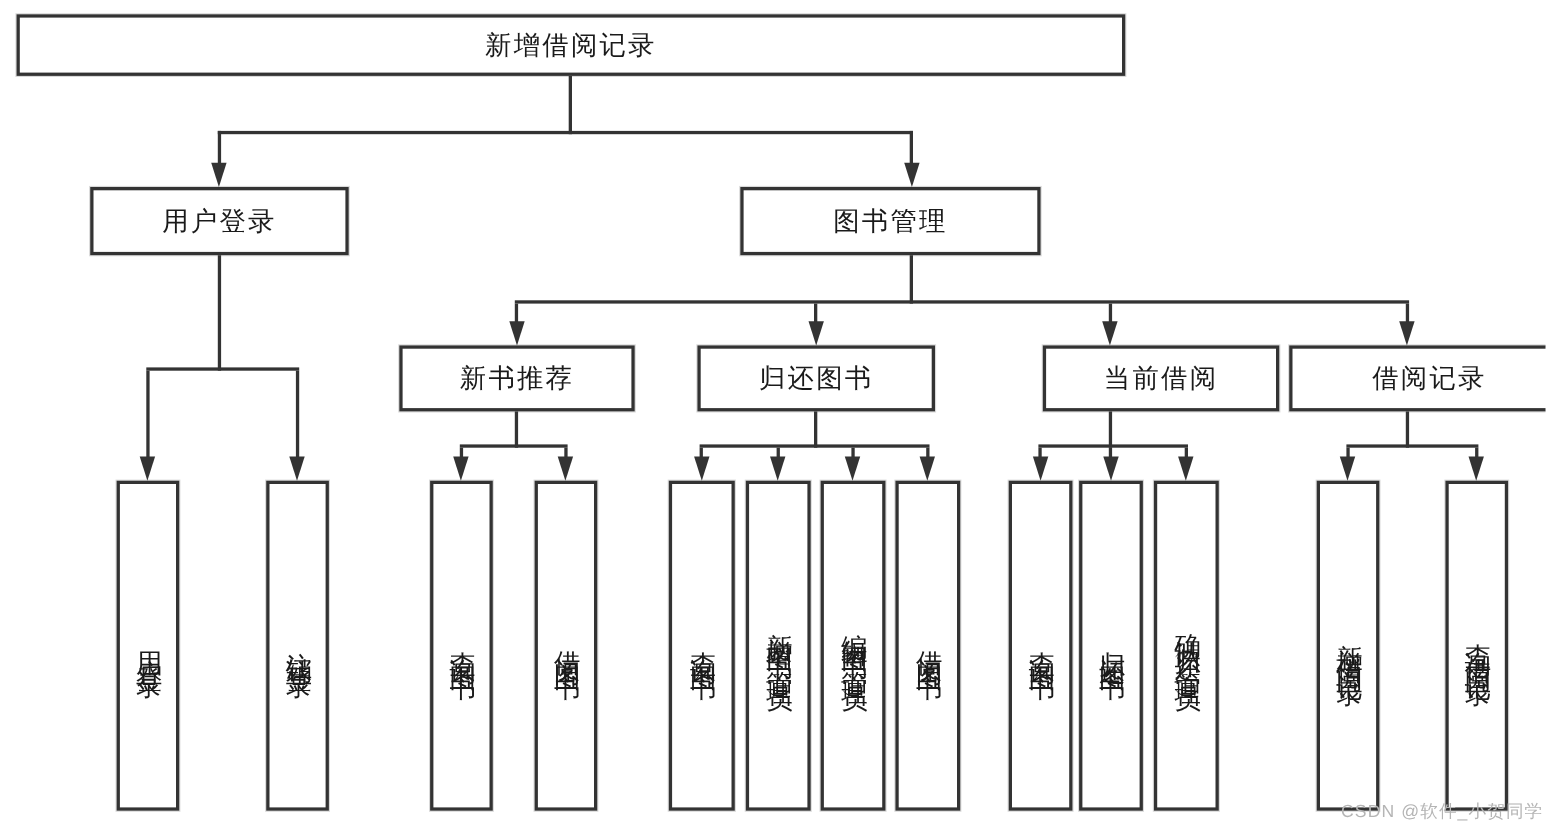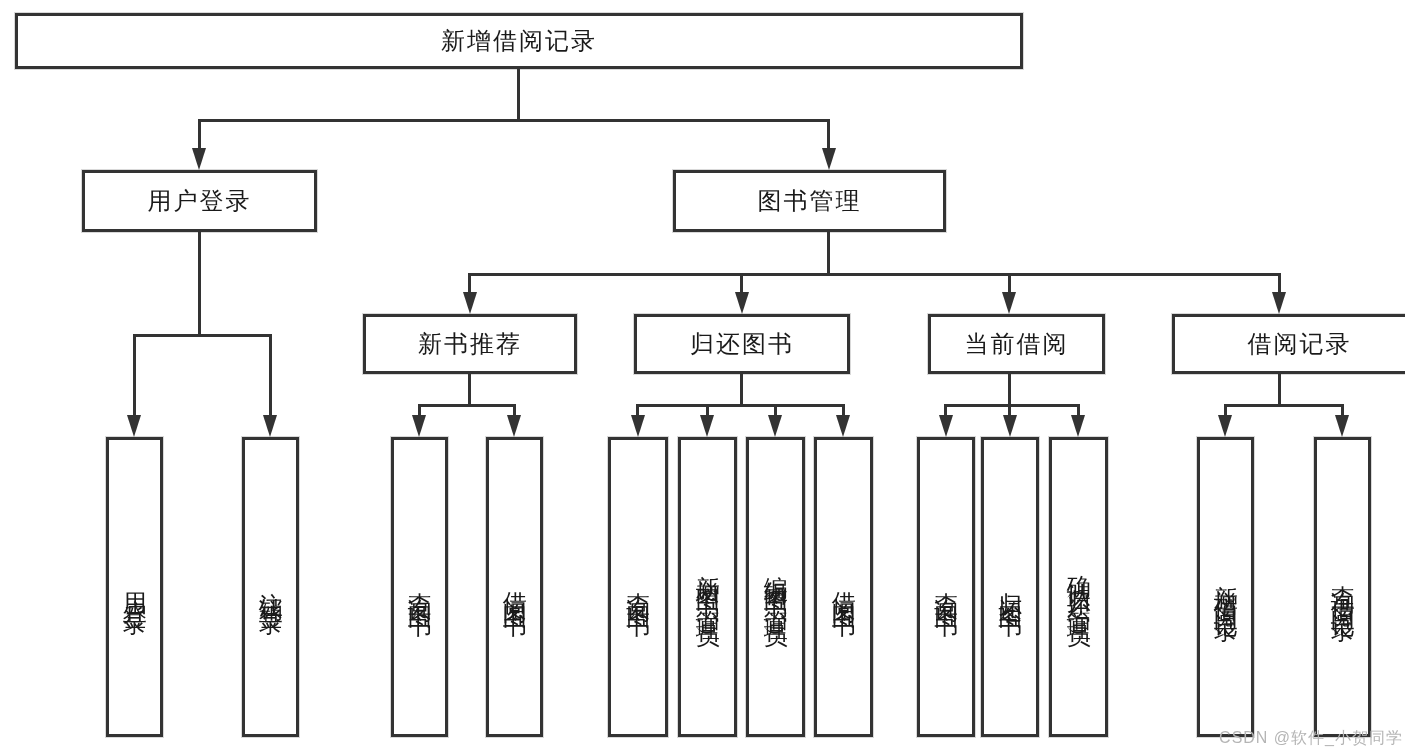--- a/index.html
+++ b/index.html
@@ -53,21 +53,21 @@
   <div class="node" style="left:673px;top:170px;width:273px;height:62px">
     <span class="htext">图书管理</span>
   </div>
 
   <div class="node" style="left:363px;top:314px;width:214px;height:60px">
     <span class="htext">新书推荐</span>
   </div>
   <div class="node" style="left:634px;top:314px;width:216px;height:60px">
     <span class="htext">归还图书</span>
   </div>
-  <div class="node" style="left:928px;top:314px;width:177px;height:60px">
+  <div class="node" style="left:948px;top:314px;width:215px;height:60px">
     <span class="htext">当前借阅</span>
   </div>
   <div class="node" style="left:1172px;top:314px;width:255px;height:60px">
     <span class="htext">借阅记录</span>
   </div>
 
   <div class="node" style="left:106px;top:437px;width:57px;height:300px">
     <span class="vtext">用户登录</span>
   </div>
   <div class="node" style="left:242px;top:437px;width:57px;height:300px">

